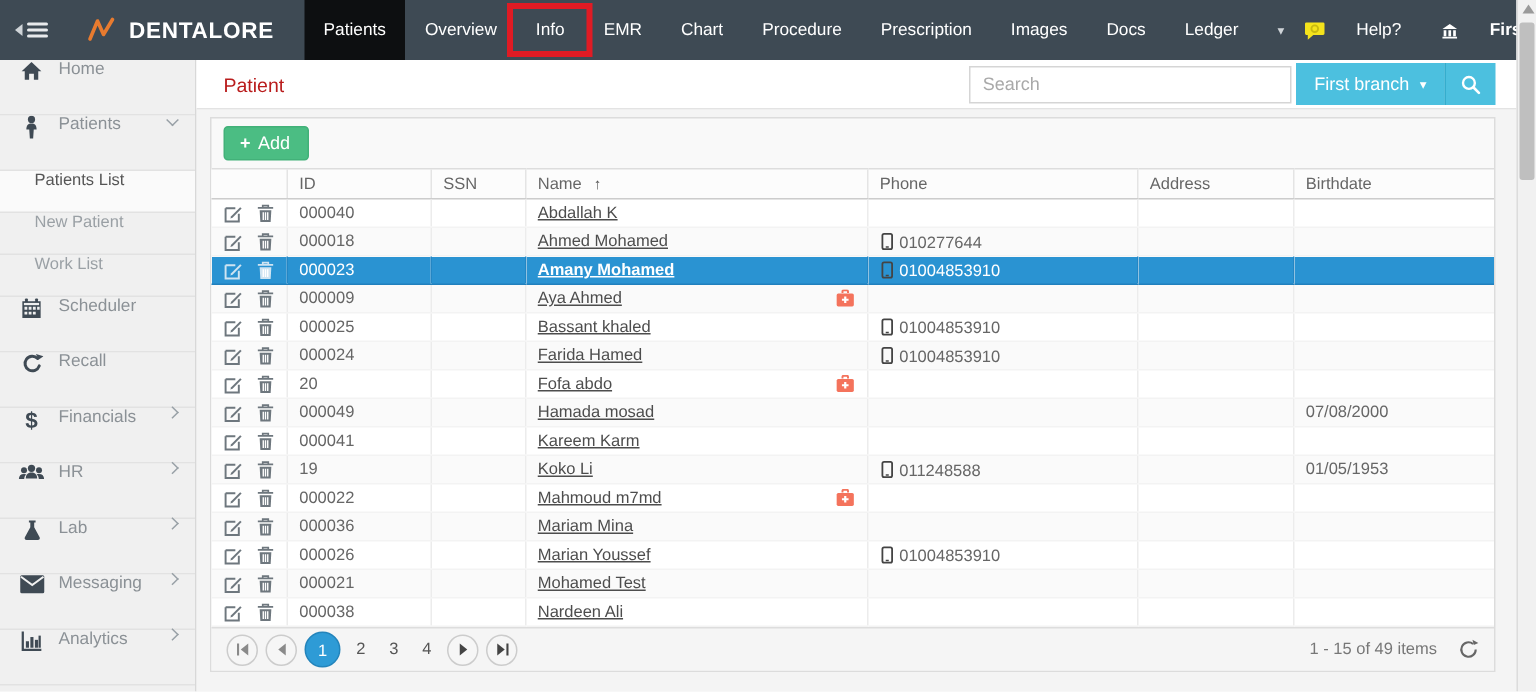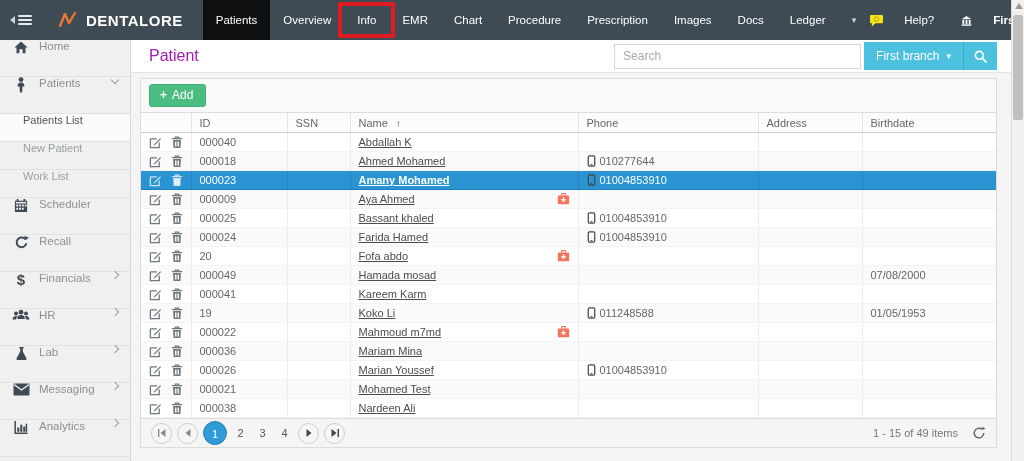--- a/index.html
+++ b/index.html
@@ -34,23 +34,23 @@
   .sb-item .ic { width:20px; display:flex; justify-content:center; margin-right:8px; color:#3f4a54; }
   .sb-item.sub { height:28px; padding-left:23px; font-size:11px; color:#9aa0a5; }
   .sb-item.sub.active { background:#fafafa; color:#555; }
   .chev { width:6px; height:6px; border-right:1.5px solid #98a0a6; border-bottom:1.5px solid #98a0a6; margin-left:auto; margin-right:4px; }
   .chev.down { transform:rotate(45deg); }
   .chev.right { transform:rotate(-45deg); }
 
   
   .main { position:absolute; top:40px; left:131px; width:880px; height:421px; background:#f4f4f4; }
   .titlebar { height:33px; background:#fff; border-bottom:1px solid #e3e3e3; display:flex; align-items:center; padding:0 14px 0 18px; }
-  .page-title { font-size:16px; color:#a21caf; }
+  .page-title { font-size:13px; color:#b91c1c; }
   .search-group { margin-left:auto; display:flex; align-items:center; }
-  .search-input { width:247px; height:25px; border:1px solid #d5d5d5; padding:0 8px; font-size:12px; color:#555; font-family:"Liberation Sans",sans-serif; outline:none;margin-left:17px; }
+  .search-input { width:215px; height:25px; border:1px solid #d5d5d5; padding:0 8px; font-size:12px; color:#555; font-family:"Liberation Sans",sans-serif; outline:none;margin-left:17px; }
   .search-input::placeholder { color:#a9a9a9; }
   .btn-branch { height:28px; margin-left:3px; background:#4cc0df; border:none; color:#fff; font-size:12px; padding:0 12px; display:flex; align-items:center; gap:7px; cursor:pointer; font-family:"Liberation Sans",sans-serif; }
   .btn-search { height:28px; width:34px; background:#4cc0df; border:none; border-left:1px solid #35adcd; display:flex; align-items:center; justify-content:center; cursor:pointer; }
 
   
   .panel { margin:5px 14px 0 9px; background:#f9f9f9; border:1px solid #dcdcdc; }
   .toolbar { padding:5px 8px; }
   .btn-add { background:#4bbd83; border:1px solid #42b179; color:#fff; font-size:12px; padding:3px 12px 4px 10px; border-radius:3px; cursor:pointer; display:inline-flex; align-items:center; gap:5px; font-family:"Liberation Sans",sans-serif; }
   .btn-add .plus { font-weight:bold; font-size:12px; }
 

